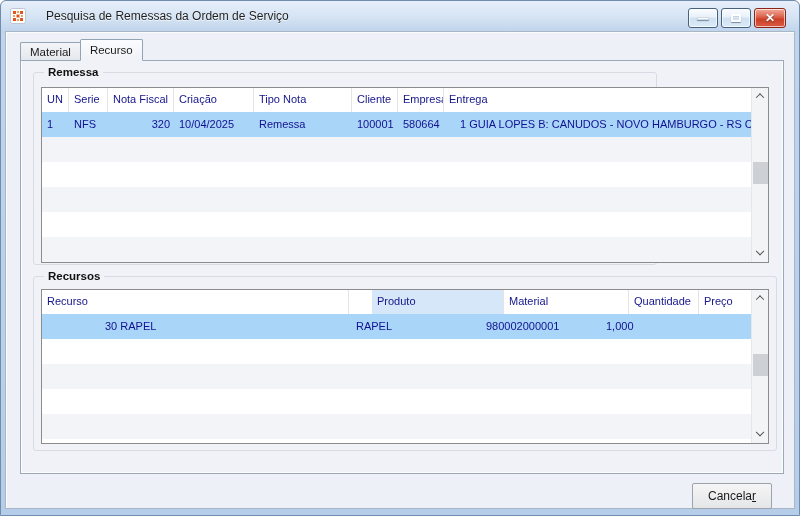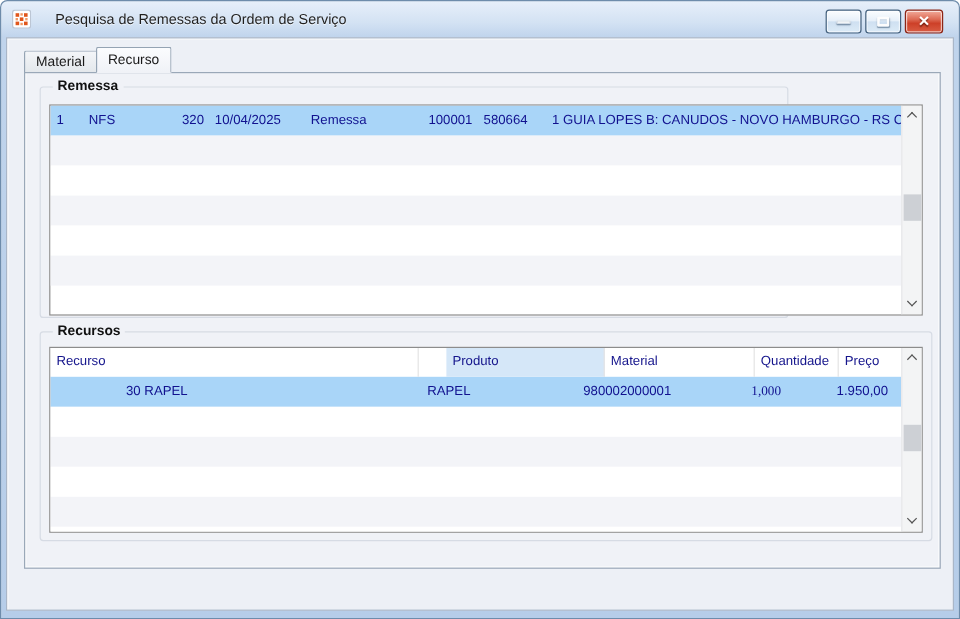--- a/index.html
+++ b/index.html
@@ -85,21 +85,21 @@
   .t-remessa .c3{width:80px} .t-remessa .c4{width:98px} .t-remessa .c5{width:46px}
   .t-remessa .c6{width:46px} .t-remessa .c7{flex:1}
   .t-remessa .td.c2{text-align:right; padding-right:4px; padding-left:0;}
   .t-remessa .td.c7{padding-left:16px;}
 
   
   .t-recursos .r0{width:307px} .t-recursos .r1{width:132px} .t-recursos .r2{width:125px}
   .t-recursos .r3{width:70px}  .t-recursos .r4{flex:1}
   .t-recursos .td.r0{padding-left:63px;}
   .t-recursos .td.r1{padding-left:7px;}
-  .t-recursos .td.r3{text-align:center; padding-right:5px; padding-left:0;font-family:Liberation Serif, serif;}
+  .t-recursos .td.r3{text-align:left; padding-right:5px; padding-left:0;}
   .t-recursos .td.r4{text-align:right; padding-right:11px; padding-left:0;}
 
   
   .vscroll { position:absolute; top:0; right:0; bottom:0; width:17px;
     background:#f3f4f5; border-left:1px solid #e6e7e9; }
   .sb-btn { height:16px; display:flex; align-items:center; justify-content:center; }
   .sb-btn.down { position:absolute; bottom:0; left:0; right:0; }
   .chev { display:block; width:6px; height:6px; border-left:1.4px solid #535353; border-top:1.4px solid #535353; }
   .chev.up   { transform:rotate(45deg) translate(1px,1px); }
   .chev.down { transform:rotate(225deg) translate(2px,2px); }
@@ -157,20 +157,30 @@
     <div class="tabstrip">
       <div class="tab inactive">Material</div>
       <div class="tab active">Recurso</div>
     </div>
 
     <div class="tabpage">
 
       <div class="group g-remessa">
         <span class="group-label">Remessa</span>
         <div class="table t-remessa">
+          <div class="thead">
+            <div class="th c0">UN</div>
+            <div class="th c1">Serie</div>
+            <div class="th c2">Nota Fiscal</div>
+            <div class="th c3">Criação</div>
+            <div class="th c4">Tipo Nota</div>
+            <div class="th c5">Cliente</div>
+            <div class="th c6">Empresa</div>
+            <div class="th c7">Entrega</div>
+          </div>
           <div class="tr selected">
             <div class="td c0">1</div>
             <div class="td c1">NFS</div>
             <div class="td c2">320</div>
             <div class="td c3">10/04/2025</div>
             <div class="td c4">Remessa</div>
             <div class="td c5">100001</div>
             <div class="td c6">580664</div>
             <div class="td c7">1 GUIA LOPES B: CANUDOS - NOVO HAMBURGO - RS CEP:</div>
           </div>
@@ -199,36 +209,36 @@
             <div class="th r1 hl">Produto</div>
             <div class="th r2">Material</div>
             <div class="th r3">Quantidade</div>
             <div class="th r4">Preço</div>
           </div>
           <div class="tr selected">
             <div class="td r0">30 RAPEL</div>
             <div class="td r1">RAPEL</div>
             <div class="td r2">980002000001</div>
             <div class="td r3">1,000</div>
-            <div class="td r4">1.950,00</div>
           </div>
           <div class="tr"></div>
           <div class="tr alt"></div>
           <div class="tr"></div>
           <div class="tr alt"></div>
           <div class="tr"></div>
           <div class="vscroll">
             <div class="sb-btn">
               <i class="chev up"></i>
             </div>
             <div class="sb-thumb" style="top:64px;"></div>
             <div class="sb-btn down">
               <i class="chev down"></i>
             </div>
           </div>
         </div>
       </div>
 
     </div>
 
+    <button class="cancel"><span>Cancela</span><span class="mn">r</span></button>
 
   </div>
 </div>
 
 </body></html>

